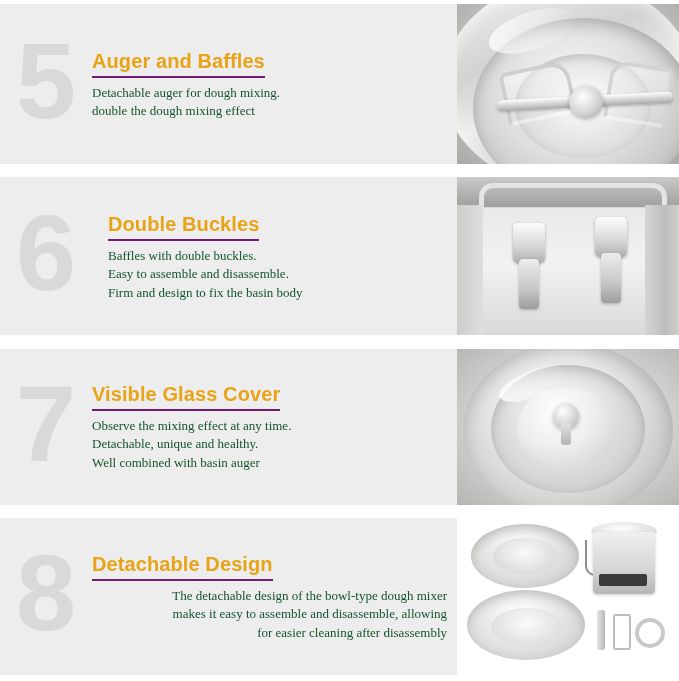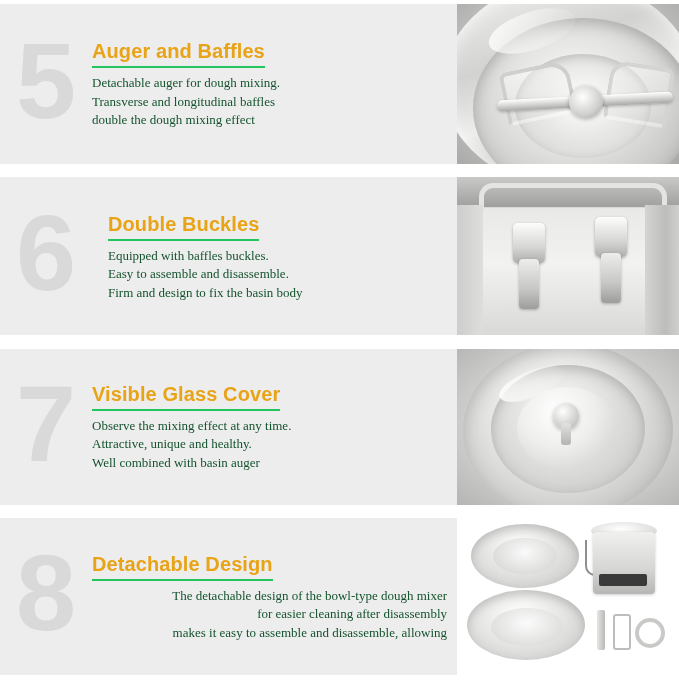--- a/index.html
+++ b/index.html
@@ -63,21 +63,21 @@
     padding-top: 2px;
   }
   .feat-title {
     font-family: "Liberation Sans", sans-serif;
     font-weight: 700;
     font-size: 20px;
     color: #e8a317;
     letter-spacing: 0.1px;
     margin-bottom: 6px;
     display: inline-block;
-    border-bottom: 2px solid #22c55e;
+    border-bottom: 2px solid #701a75;
     align-self: flex-start;
     padding-bottom: 3px;
   }
   .feat-lines {
     font-family: "Liberation Serif", serif;
     font-size: 13px;
     color: #14532d;
     line-height: 1.42;
   }
   .feat-lines div {
@@ -427,21 +427,20 @@
 <div class="page">
 
   <div class="feature-row row-1">
     <div class="num-col">
       <span class="big-num">5</span>
     </div>
     <div class="text-col">
       <span class="feat-title">Auger and Baffles</span>
       <div class="feat-lines">
         <div>Detachable auger for dough mixing.</div>
-        <div>Transverse and longitudinal baffles</div>
         <div>double the dough mixing effect</div>
       </div>
     </div>
     <div class="img-col img1">
       <div class="bowl-outer"></div>
       <div class="bowl-inner"></div>
       <div class="bowl-base"></div>
       <div class="baffle-a"></div>
       <div class="baffle-b"></div>
       <div class="auger-bar"></div>
@@ -452,21 +451,21 @@
 
   <div class="spacer"></div>
 
   <div class="feature-row row-2">
     <div class="num-col">
       <span class="big-num">6</span>
     </div>
     <div class="text-col">
       <span class="feat-title">Double Buckles</span>
       <div class="feat-lines">
-        <div>Equipped with baffles buckles.</div>
+        <div>Baffles with double buckles.</div>
         <div>Easy to assemble and disassemble.</div>
         <div>Firm and design to fix the basin body</div>
       </div>
     </div>
     <div class="img-col img2">
       <div class="band-top"></div>
       <div class="handle-bar"></div>
       <div class="left-edge"></div>
       <div class="side-edge"></div>
       <div class="buckle b1">
@@ -483,21 +482,21 @@
   <div class="spacer"></div>
 
   <div class="feature-row row-3">
     <div class="num-col">
       <span class="big-num">7</span>
     </div>
     <div class="text-col">
       <span class="feat-title">Visible Glass Cover</span>
       <div class="feat-lines">
         <div>Observe the mixing effect at any time.</div>
-        <div>Attractive, unique and healthy.</div>
+        <div>Detachable, unique and healthy.</div>
         <div>Well combined with basin auger</div>
       </div>
     </div>
     <div class="img-col img3">
       <div class="g-outer"></div>
       <div class="g-mid"></div>
       <div class="g-dome"></div>
       <div class="g-knob"></div>
       <div class="g-stem"></div>
       <div class="g-shine"></div>
@@ -507,22 +506,22 @@
   <div class="spacer"></div>
 
   <div class="feature-row row-4">
     <div class="num-col">
       <span class="big-num">8</span>
     </div>
     <div class="text-col">
       <span class="feat-title">Detachable Design</span>
       <div class="feat-lines">
         <div>The detachable design of the bowl-type dough mixer</div>
+        <div>makes it easy to assemble and disassemble, allowing</div>
         <div>for easier cleaning after disassembly</div>
-        <div>makes it easy to assemble and disassemble, allowing</div>
       </div>
     </div>
     <div class="img-col img4">
       <div class="p-bowl-top"></div>
       <div class="p-bowl-top-in"></div>
       <div class="p-bowl-bot"></div>
       <div class="p-bowl-bot-in"></div>
       <div class="p-cord"></div>
       <div class="p-machine-top"></div>
       <div class="p-machine"></div>

